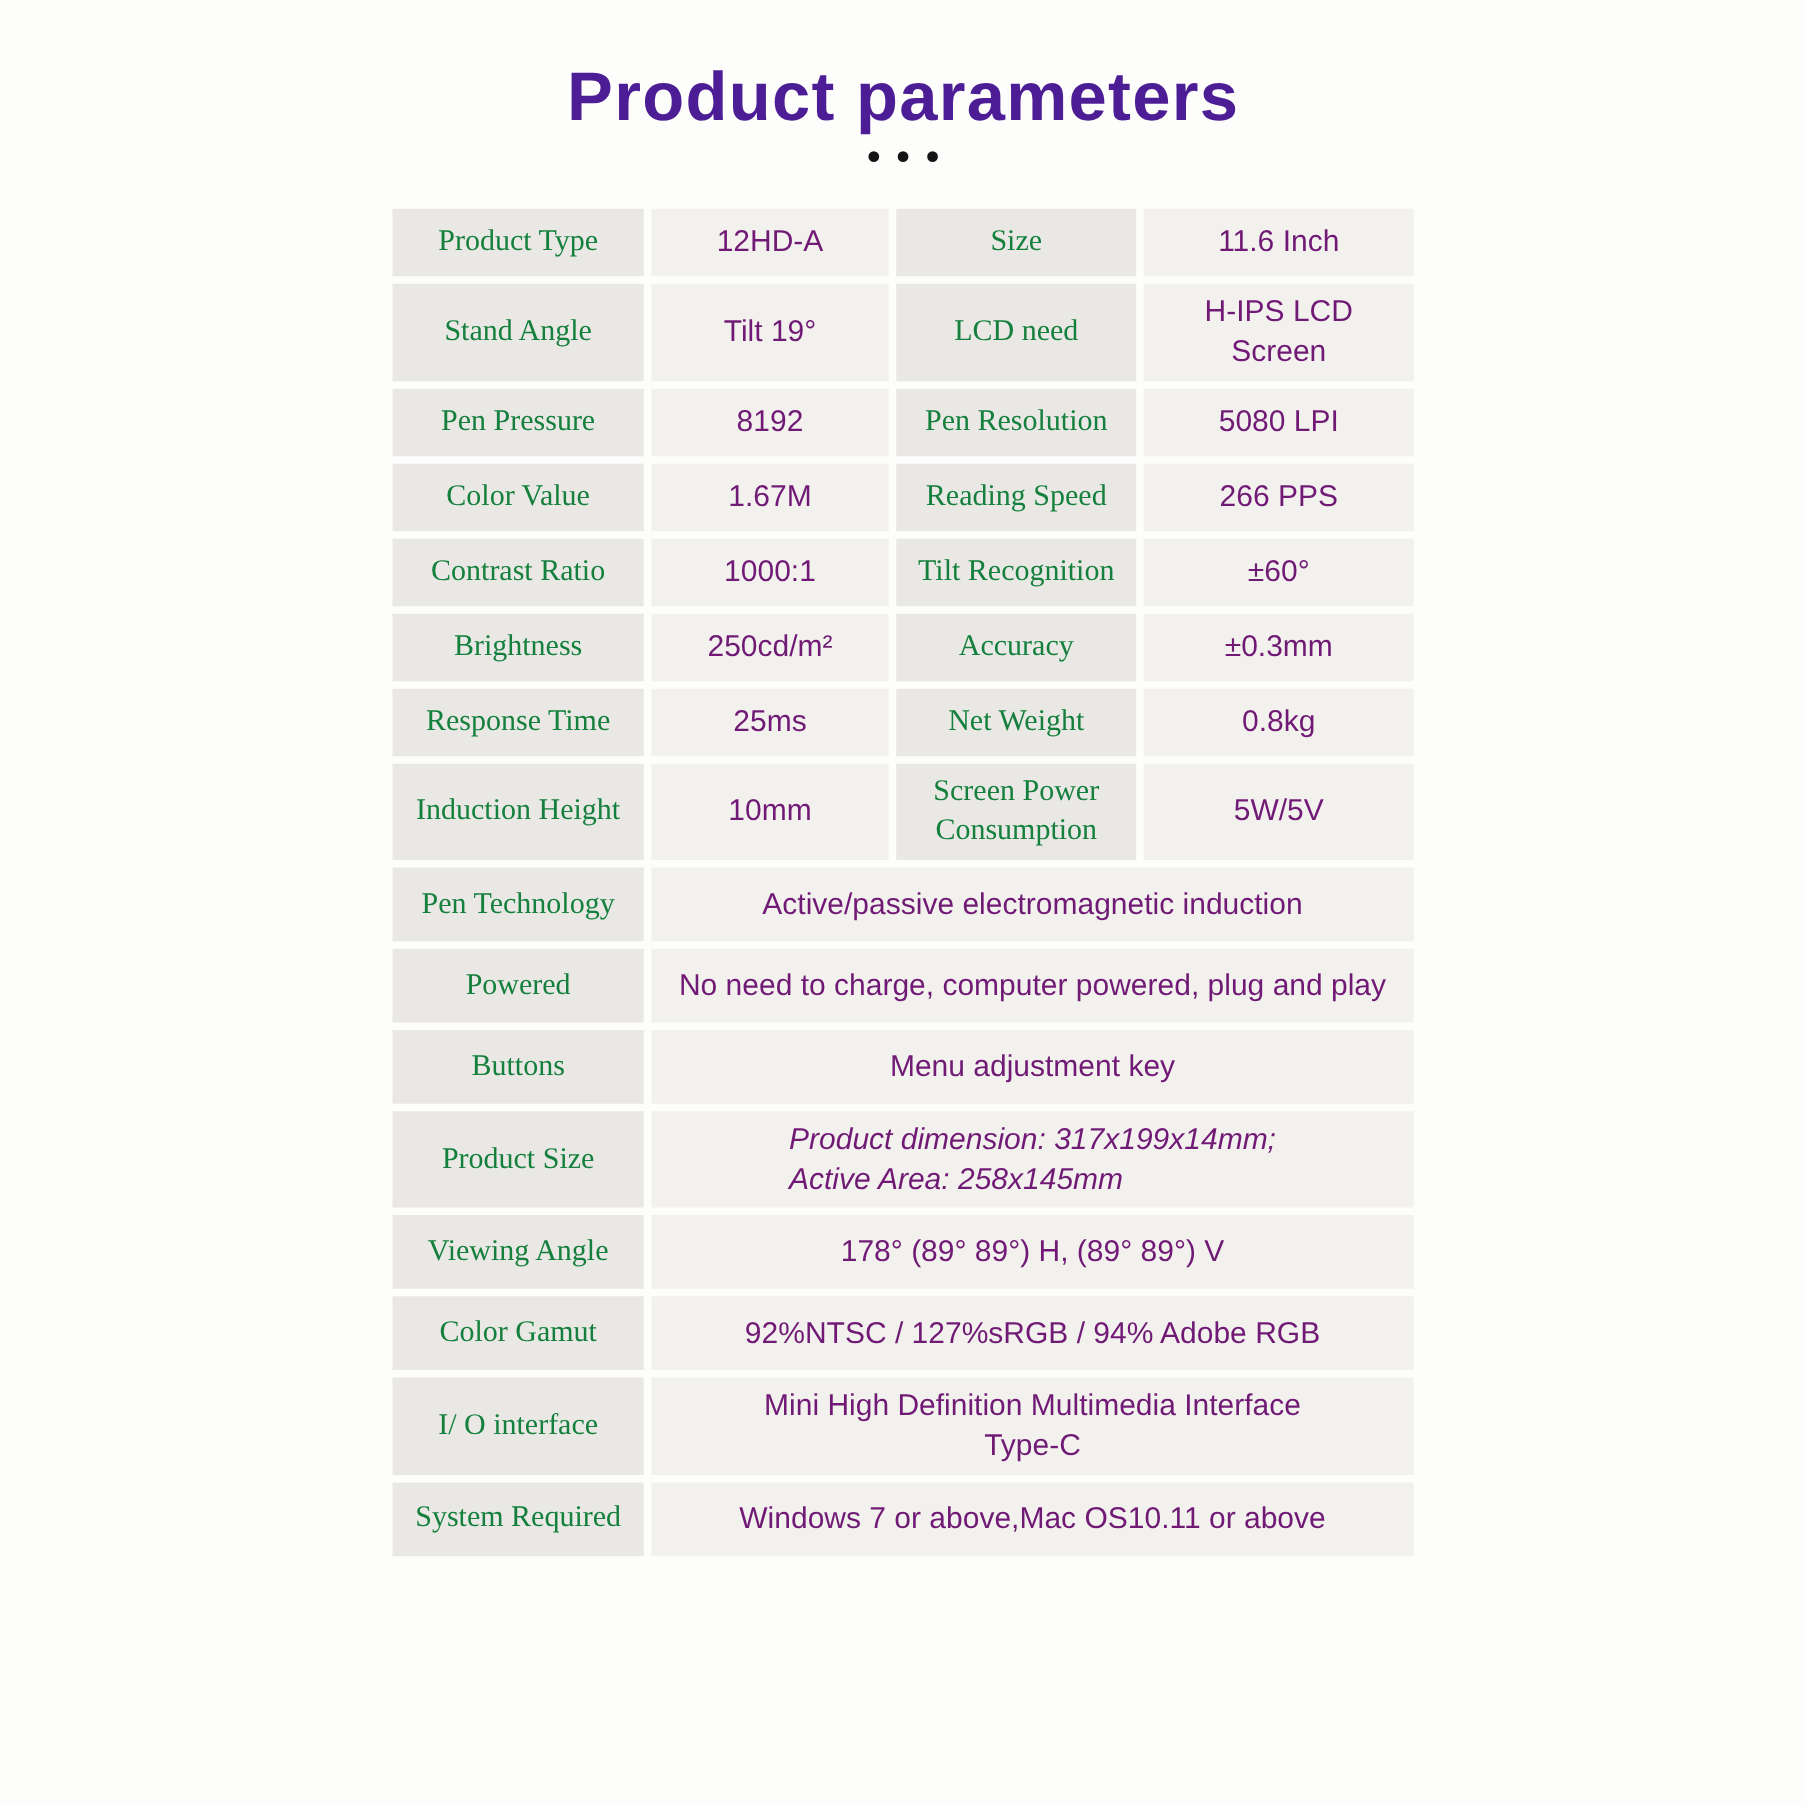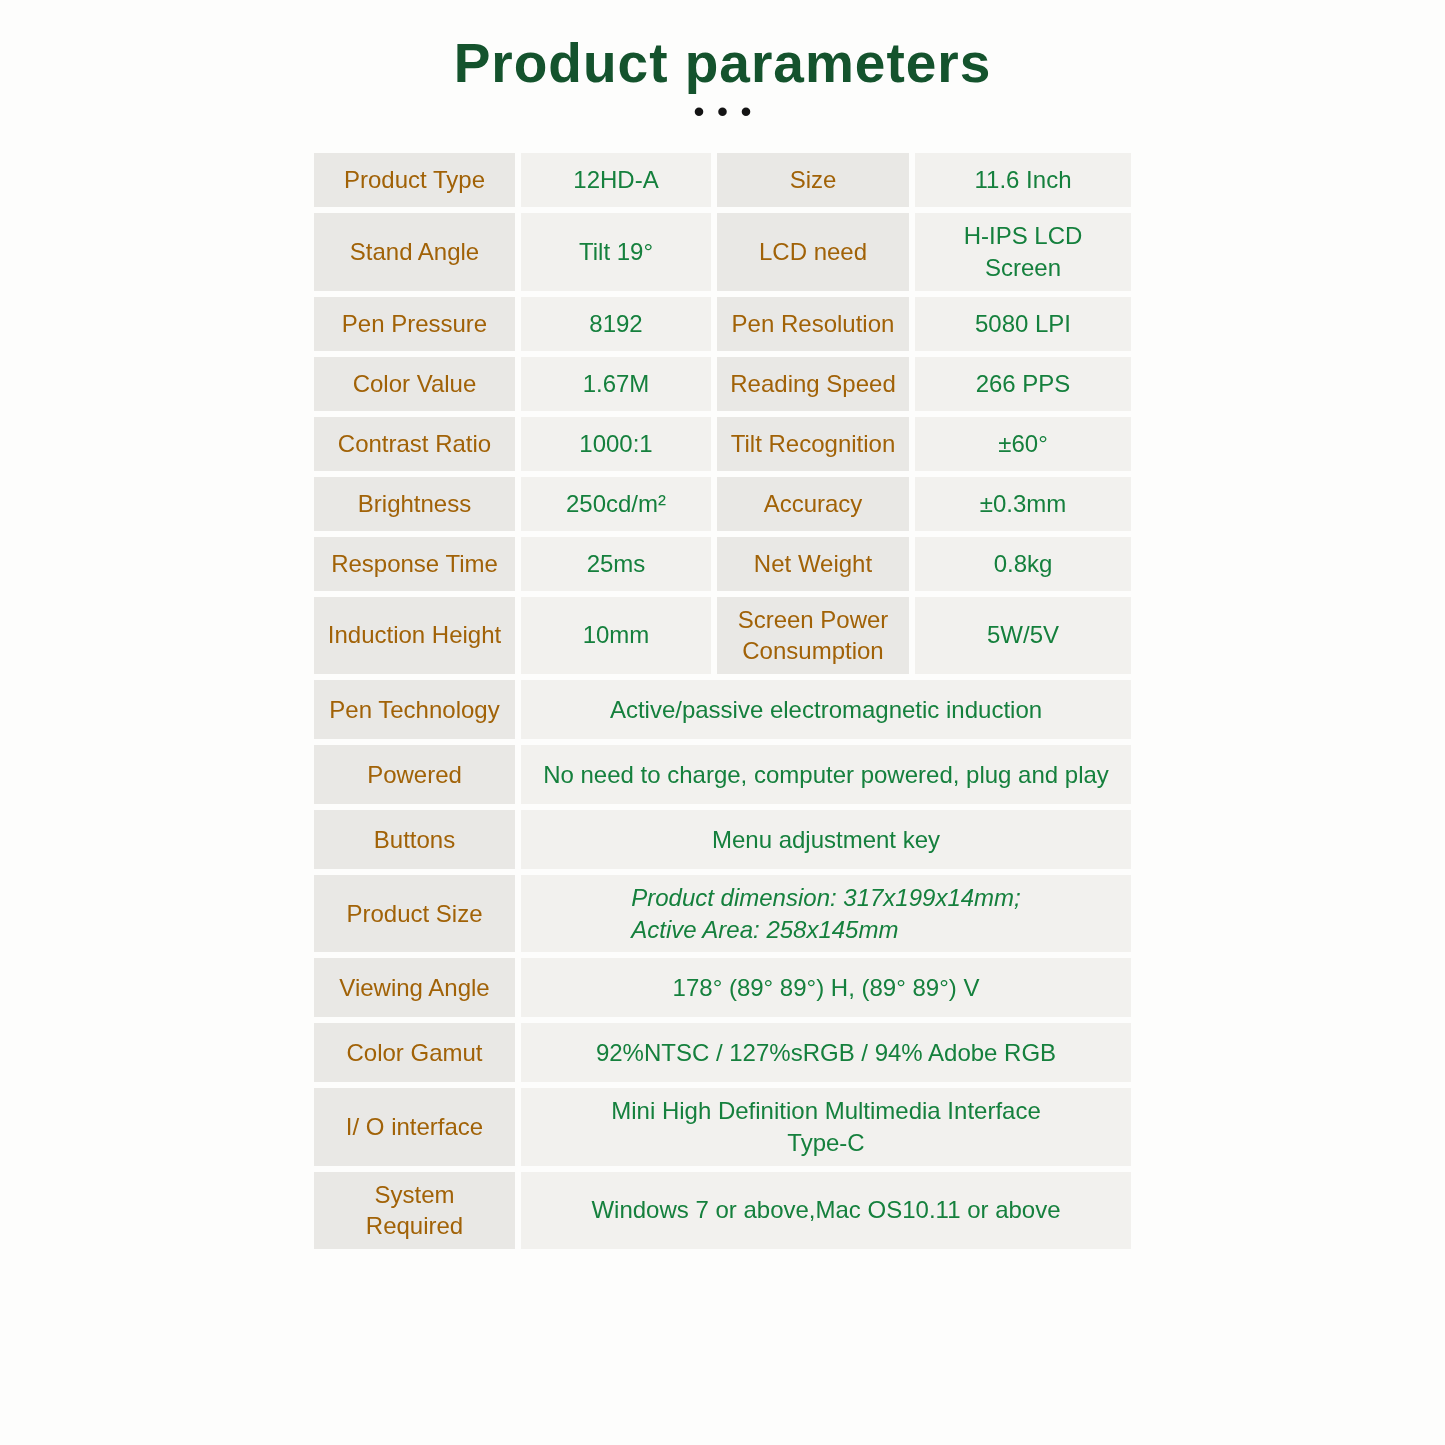--- a/index.html
+++ b/index.html
@@ -13,26 +13,26 @@
     font-family: "Liberation Sans", "DejaVu Sans", sans-serif;
     -webkit-font-smoothing: antialiased;
   }
   .page {
     width: 1445px;
     height: 1445px;
     overflow: hidden;
     position: relative;
   }
   .title {
-    margin-top: 32px;
+    margin-top: 46px;
     text-align: center;
     font-size: 55px;
     font-weight: bold;
     letter-spacing: 1px;
-    color: #14532d;
+    color: #4c1d95;
     line-height: 1.15;
   }
   .dots {
     text-align: center;
     font-size: 30px;
     font-weight: bold;
     color: #141414;
     letter-spacing: 13px;
     text-indent: 13px;
     margin-top: 2px;
@@ -54,26 +54,27 @@
     align-items: center;
     justify-content: center;
     text-align: center;
     box-sizing: border-box;
     min-height: 54px;
     padding: 7px 10px;
     font-size: 24px;
     line-height: 1.32;
     white-space: pre-line;
     background: #f2f1ee;
-    color: #15803d;
+    color: #701a75;
   }
   .row.wide .cell { min-height: 59px; }
   .cell.label {
     background: #e9e8e5;
-    color: #a16207;
+    color: #15803d;
+    font-family: Liberation Serif, serif;
   }
   .cell.lines-left { text-align: left; font-style: italic; }
 </style>
 </head>
 <body>
 
 <div class="page">
   <div class="title">Product parameters</div>
   <div class="dots">•••</div>
 

